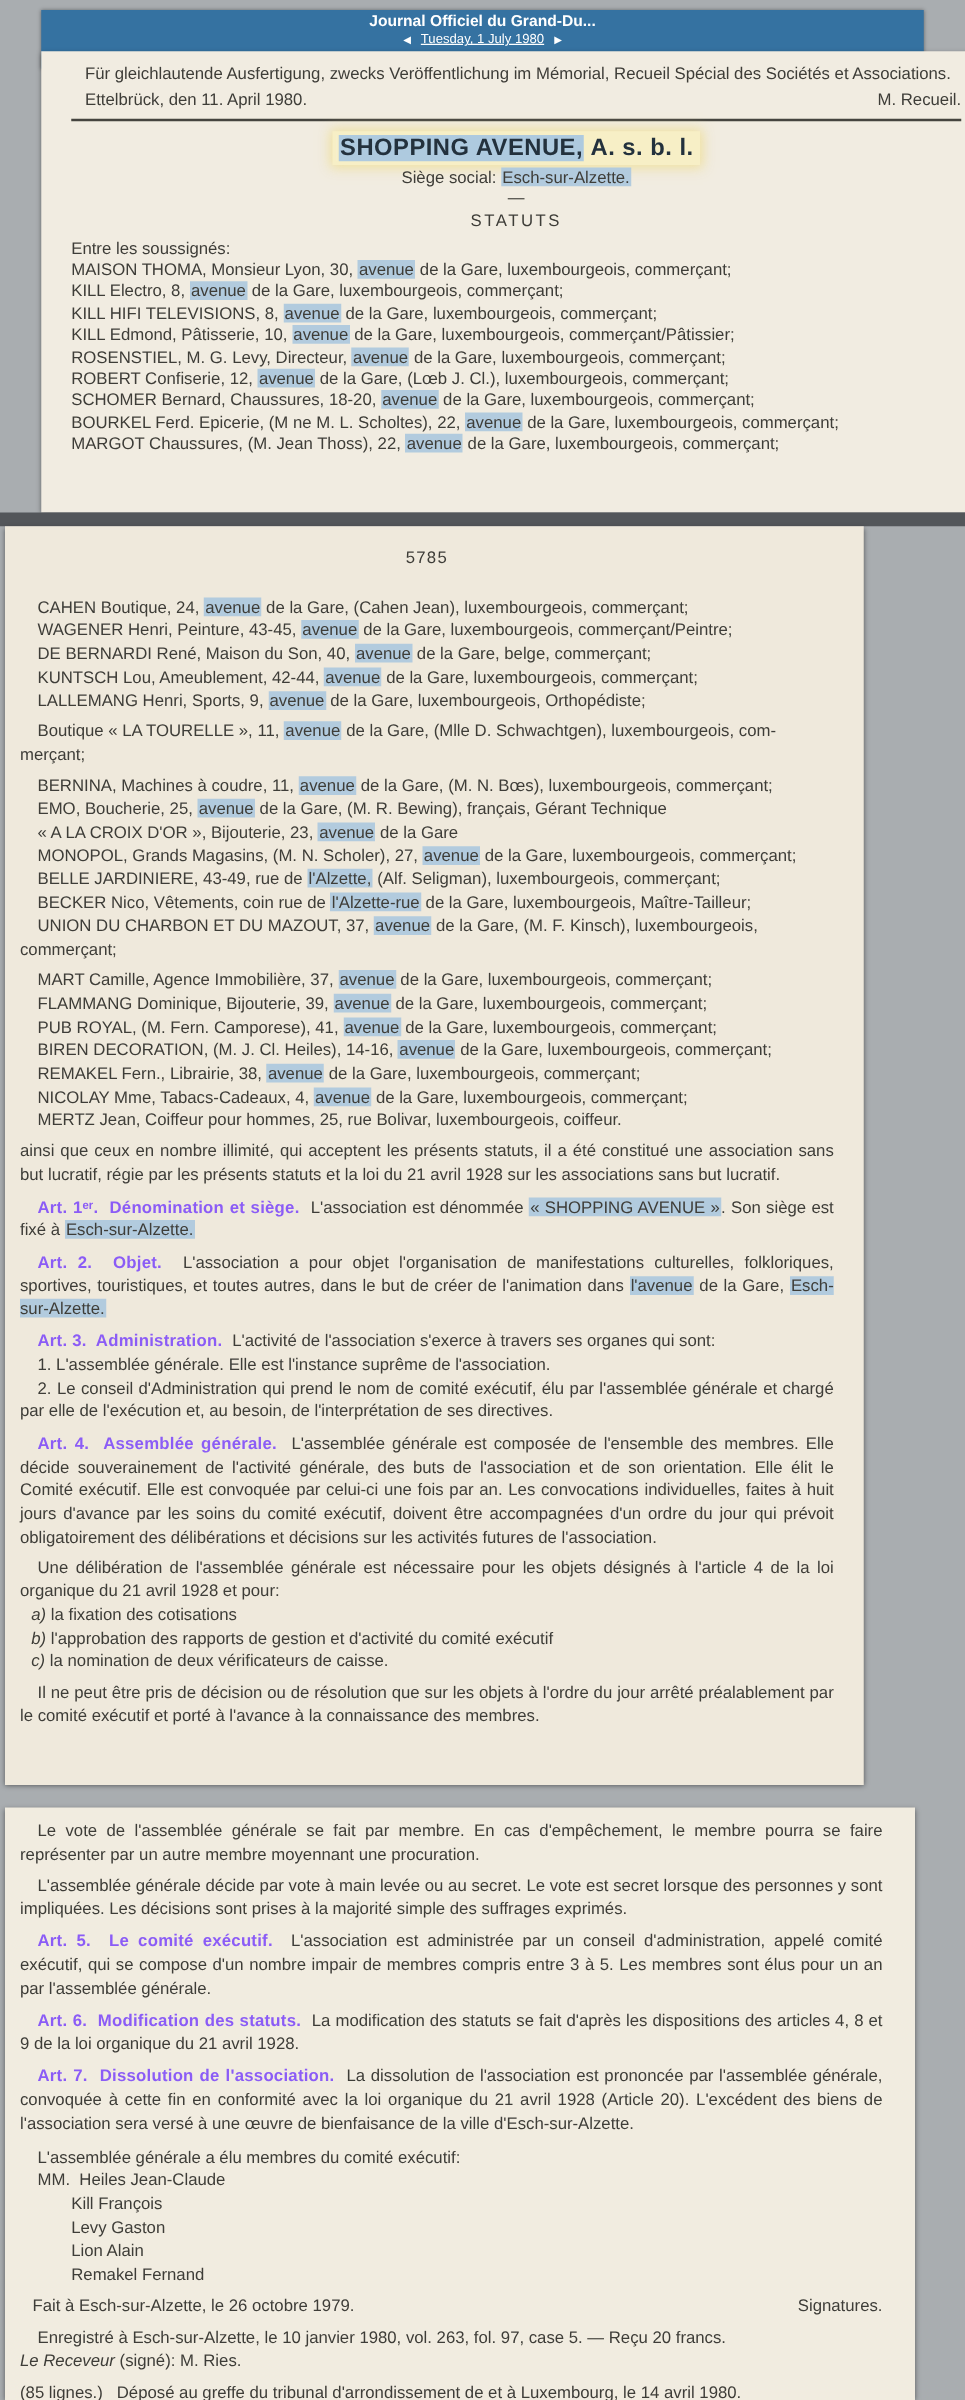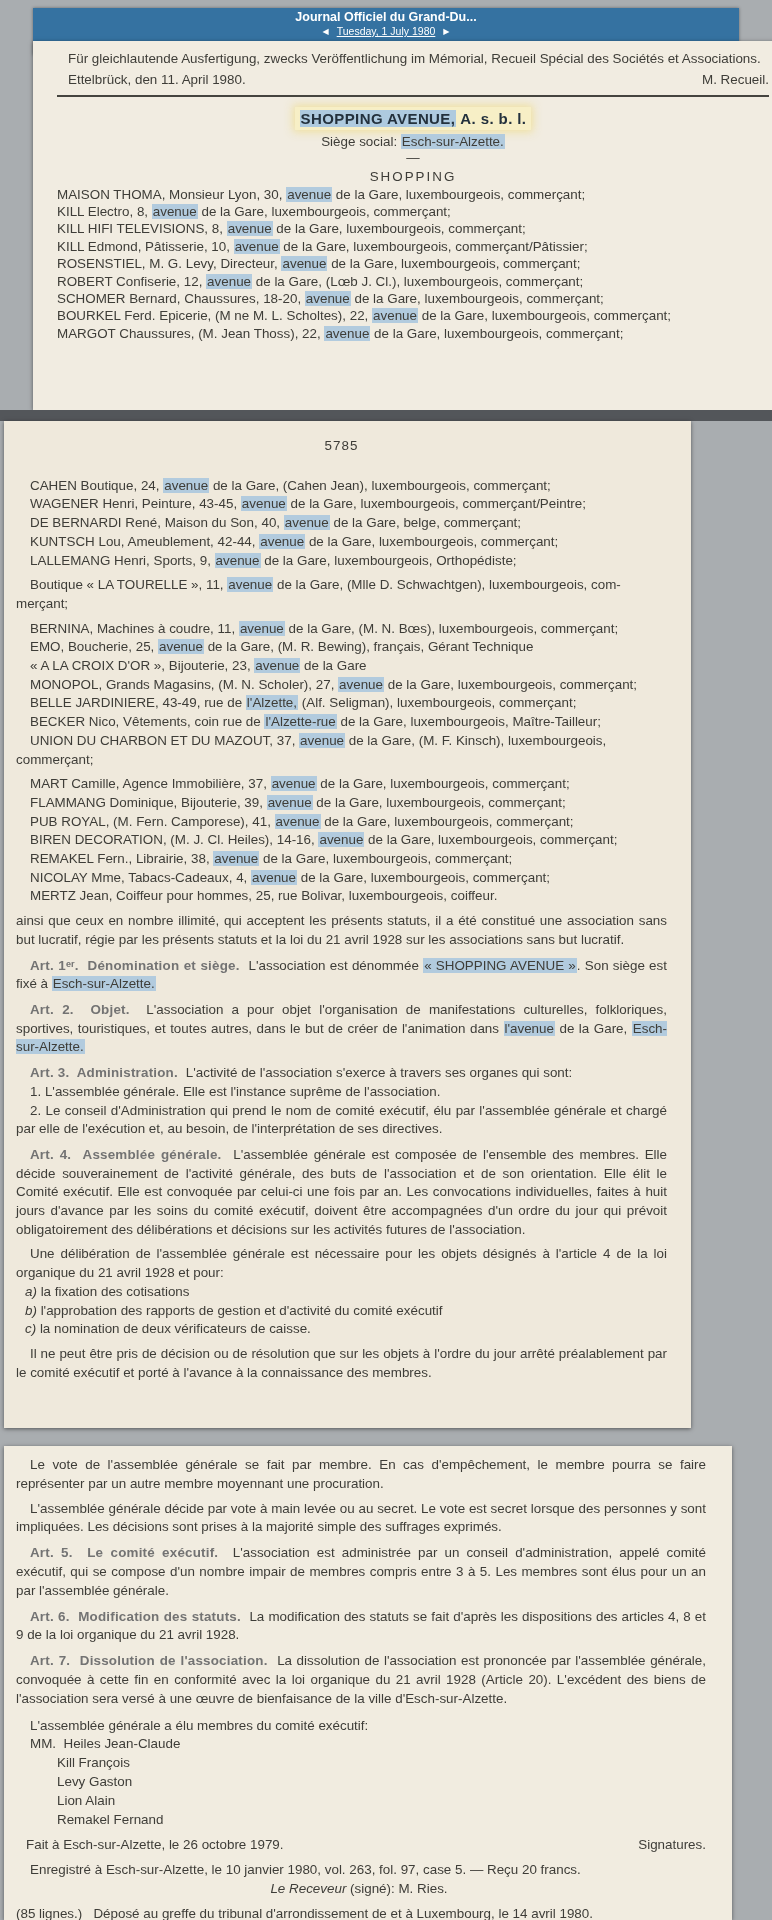--- a/index.html
+++ b/index.html
@@ -29,40 +29,40 @@
   .page2{left:4px;top:421px;width:687px;height:1007px;background:#efe9dc;padding:16px 24px 0 12px;}
   .page3{left:4px;top:1446px;width:728px;height:474px;background:#f1ece0;padding:10px 26px 0 12px;}
   .gap-band{position:absolute;left:0;top:410px;width:772px;height:11px;background:#53565a;}
   mark{background:#b2cbde;color:inherit;padding:0 1px;}
   
   .p1-para{text-indent:11px;line-height:18.5px;text-align:justify;}
   .p1-row{display:flex;justify-content:space-between;line-height:19px;margin-top:1px;}
   .p1-row .left{text-indent:11px;}
   .p1-deposit{margin-top:4px;line-height:19px;}
   .hrule1{border-top:2px solid #45443f;margin-top:6px;}
-  .doc-title{text-align:center;margin-top:12px;font-weight:bold;font-size:15px;letter-spacing:.4px;color:#23313d;line-height:20px;}
+  .doc-title{text-align:center;margin-top:12px;font-weight:bold;font-size:19px;letter-spacing:.4px;color:#23313d;line-height:20px;}
   .ygl{background:#f7efc6;box-shadow:0 0 0 3px #f7efc6,0 0 9px 5px rgba(238,222,148,.85);padding:0 2px;}
   .doc-title mark{background:#aecadf;}
   .siege{text-align:center;margin-top:4px;line-height:18px;}
   .dash{text-align:center;line-height:13px;}
   .statuts{text-align:center;letter-spacing:2px;margin-top:3px;line-height:19px;}
   .intro{margin-top:4px;line-height:17.4px;}
   .p1-members .ln{line-height:17.4px;}
   
   .blk{line-height:18.7px;}
   .page3 .blk{line-height:18.8px;}
   .t-head{text-align:center;letter-spacing:1px;margin-bottom:21px;}
   .t-lines .ln{text-indent:14px;}
   .t-lines .ln.cont{text-indent:0;}
   .t-lines.abc .ln{text-indent:9px;}
   .t-p{text-align:justify;}
   .t-p.ind{text-indent:14px;}
-  .t-p.right{text-align:center;padding-right:4px;}
+  .t-p.right{text-align:left;padding-right:4px;}
   .t-art{margin-top:7px;text-indent:14px;text-align:justify;}
-  .t-art b{letter-spacing:.2px;color:#737373;}
+  .t-art b{letter-spacing:.2px;color:#8b5cf6;}
   .mt{margin-top:6px;}
   .mt0{margin-top:8px;}
   .t-row{display:flex;justify-content:space-between;margin-top:7px;}
   .t-row span:first-child{padding-left:10px;}
   .t-mm .ln{margin-left:41px;}
   .t-mm .ln:first-child{margin-left:0;text-indent:14px;}
 </style>
 </head>
 <body>
 
@@ -78,21 +78,22 @@
 <section class="page page1">
   <div class="p1-para">Für gleichlautende Ausfertigung, zwecks Veröffentlichung im Mémorial, Recueil Spécial des Sociétés et Associations.</div>
   <div class="p1-row">
     <span class="left">Ettelbrück, den 11. April 1980.</span>
     <span>M. Recueil.</span>
   </div>
   <div class="hrule1"></div>
   <div class="doc-title"><span class="ygl"><mark>SHOPPING AVENUE,</mark><span> A. s. b. l.</span></span></div>
   <div class="siege"><span>Siège social: </span><mark>Esch-sur-Alzette.</mark></div>
   <div class="dash">—</div>
-  <div class="statuts">SHOPPING</div>
+  <div class="statuts">STATUTS</div>
+  <div class="intro">Entre les soussignés:</div>
   <div class="p1-members"><div class="ln">MAISON THOMA, Monsieur Lyon, 30, <mark>avenue</mark> de la Gare, luxembourgeois, commerçant;</div><div class="ln">KILL Electro, 8, <mark>avenue</mark> de la Gare, luxembourgeois, commerçant;</div><div class="ln">KILL HIFI TELEVISIONS, 8, <mark>avenue</mark> de la Gare, luxembourgeois, commerçant;</div><div class="ln">KILL Edmond, Pâtisserie, 10, <mark>avenue</mark> de la Gare, luxembourgeois, commerçant/Pâtissier;</div><div class="ln">ROSENSTIEL, M. G. Levy, Directeur, <mark>avenue</mark> de la Gare, luxembourgeois, commerçant;</div><div class="ln">ROBERT Confiserie, 12, <mark>avenue</mark> de la Gare, (Lœb J. Cl.), luxembourgeois, commerçant;</div><div class="ln">SCHOMER Bernard, Chaussures, 18-20, <mark>avenue</mark> de la Gare, luxembourgeois, commerçant;</div><div class="ln">BOURKEL Ferd. Epicerie, (M ne M. L. Scholtes), 22, <mark>avenue</mark> de la Gare, luxembourgeois, commerçant;</div><div class="ln">MARGOT Chaussures, (M. Jean Thoss), 22, <mark>avenue</mark> de la Gare, luxembourgeois, commerçant;</div></div>
 </section>
 
 <div class="gap-band"></div>
 
 <section class="page page2">
   <div class="blk t-head">5785</div>
   <div><div class="blk t-lines"><div class="ln">CAHEN Boutique, 24, <mark>avenue</mark> de la Gare, (Cahen Jean), luxembourgeois, commerçant;</div><div class="ln">WAGENER Henri, Peinture, 43-45, <mark>avenue</mark> de la Gare, luxembourgeois, commerçant/Peintre;</div><div class="ln">DE BERNARDI René, Maison du Son, 40, <mark>avenue</mark> de la Gare, belge, commerçant;</div><div class="ln">KUNTSCH Lou, Ameublement, 42-44, <mark>avenue</mark> de la Gare, luxembourgeois, commerçant;</div><div class="ln">LALLEMANG Henri, Sports, 9, <mark>avenue</mark> de la Gare, luxembourgeois, Orthopédiste;</div></div><div class="blk t-lines mt"><div class="ln">Boutique « LA TOURELLE », 11, <mark>avenue</mark> de la Gare, (Mlle D. Schwachtgen), luxembourgeois, com-</div><div class="ln cont">merçant;</div></div><div class="blk t-lines mt"><div class="ln">BERNINA, Machines à coudre, 11, <mark>avenue</mark> de la Gare, (M. N. Bœs), luxembourgeois, commerçant;</div><div class="ln">EMO, Boucherie, 25, <mark>avenue</mark> de la Gare, (M. R. Bewing), français, Gérant Technique</div><div class="ln">« A LA CROIX D'OR », Bijouterie, 23, <mark>avenue</mark> de la Gare</div><div class="ln">MONOPOL, Grands Magasins, (M. N. Scholer), 27, <mark>avenue</mark> de la Gare, luxembourgeois, commerçant;</div><div class="ln">BELLE JARDINIERE, 43-49, rue de <mark>l'Alzette,</mark> (Alf. Seligman), luxembourgeois, commerçant;</div><div class="ln">BECKER Nico, Vêtements, coin rue de <mark>l'Alzette-rue</mark> de la Gare, luxembourgeois, Maître-Tailleur;</div><div class="ln">UNION DU CHARBON ET DU MAZOUT, 37, <mark>avenue</mark> de la Gare, (M. F. Kinsch), luxembourgeois,</div><div class="ln cont">commerçant;</div></div><div class="blk t-lines mt"><div class="ln">MART Camille, Agence Immobilière, 37, <mark>avenue</mark> de la Gare, luxembourgeois, commerçant;</div><div class="ln">FLAMMANG Dominique, Bijouterie, 39, <mark>avenue</mark> de la Gare, luxembourgeois, commerçant;</div><div class="ln">PUB ROYAL, (M. Fern. Camporese), 41, <mark>avenue</mark> de la Gare, luxembourgeois, commerçant;</div><div class="ln">BIREN DECORATION, (M. J. Cl. Heiles), 14-16, <mark>avenue</mark> de la Gare, luxembourgeois, commerçant;</div><div class="ln">REMAKEL Fern., Librairie, 38, <mark>avenue</mark> de la Gare, luxembourgeois, commerçant;</div><div class="ln">NICOLAY Mme, Tabacs-Cadeaux, 4, <mark>avenue</mark> de la Gare, luxembourgeois, commerçant;</div><div class="ln">MERTZ Jean, Coiffeur pour hommes, 25, rue Bolivar, luxembourgeois, coiffeur.</div></div><div class="blk t-p mt">ainsi que ceux en nombre illimité, qui acceptent les présents statuts, il a été constitué une association sans but lucratif, régie par les présents statuts et la loi du 21 avril 1928 sur les associations sans but lucratif.</div><div class="blk t-art"><b>Art. 1ᵉʳ.  Dénomination et siège.  </b>L'association est dénommée <mark>« SHOPPING AVENUE »</mark>. Son siège est fixé à <mark>Esch-sur-Alzette.</mark></div><div class="blk t-art"><b>Art. 2.  Objet.  </b>L'association a pour objet l'organisation de manifestations culturelles, folkloriques, sportives, touristiques, et toutes autres, dans le but de créer de l'animation dans <mark>l'avenue</mark> de la Gare, <mark>Esch-sur-Alzette.</mark></div><div class="blk t-art"><b>Art. 3.  Administration.  </b>L'activité de l'association s'exerce à travers ses organes qui sont:</div><div class="blk t-p ind">1. L'assemblée générale. Elle est l'instance suprême de l'association.</div><div class="blk t-p ind">2. Le conseil d'Administration qui prend le nom de comité exécutif, élu par l'assemblée générale et chargé par elle de l'exécution et, au besoin, de l'interprétation de ses directives.</div><div class="blk t-art"><b>Art. 4.  Assemblée générale.  </b>L'assemblée générale est composée de l'ensemble des membres. Elle décide souverainement de l'activité générale, des buts de l'association et de son orientation. Elle élit le Comité exécutif. Elle est convoquée par celui-ci une fois par an. Les convocations individuelles, faites à huit jours d'avance par les soins du comité exécutif, doivent être accompagnées d'un ordre du jour qui prévoit obligatoirement des délibérations et décisions sur les activités futures de l'association.</div><div class="blk t-p ind mt">Une délibération de l'assemblée générale est nécessaire pour les objets désignés à l'article 4 de la loi organique du 21 avril 1928 et pour:</div><div class="blk t-lines abc"><div class="ln"><i>a)</i> la fixation des cotisations</div><div class="ln"><i>b)</i> l'approbation des rapports de gestion et d'activité du comité exécutif</div><div class="ln"><i>c)</i> la nomination de deux vérificateurs de caisse.</div></div><div class="blk t-p ind mt">Il ne peut être pris de décision ou de résolution que sur les objets à l'ordre du jour arrêté préalablement par le comité exécutif et porté à l'avance à la connaissance des membres.</div></div>
 </section>
 

